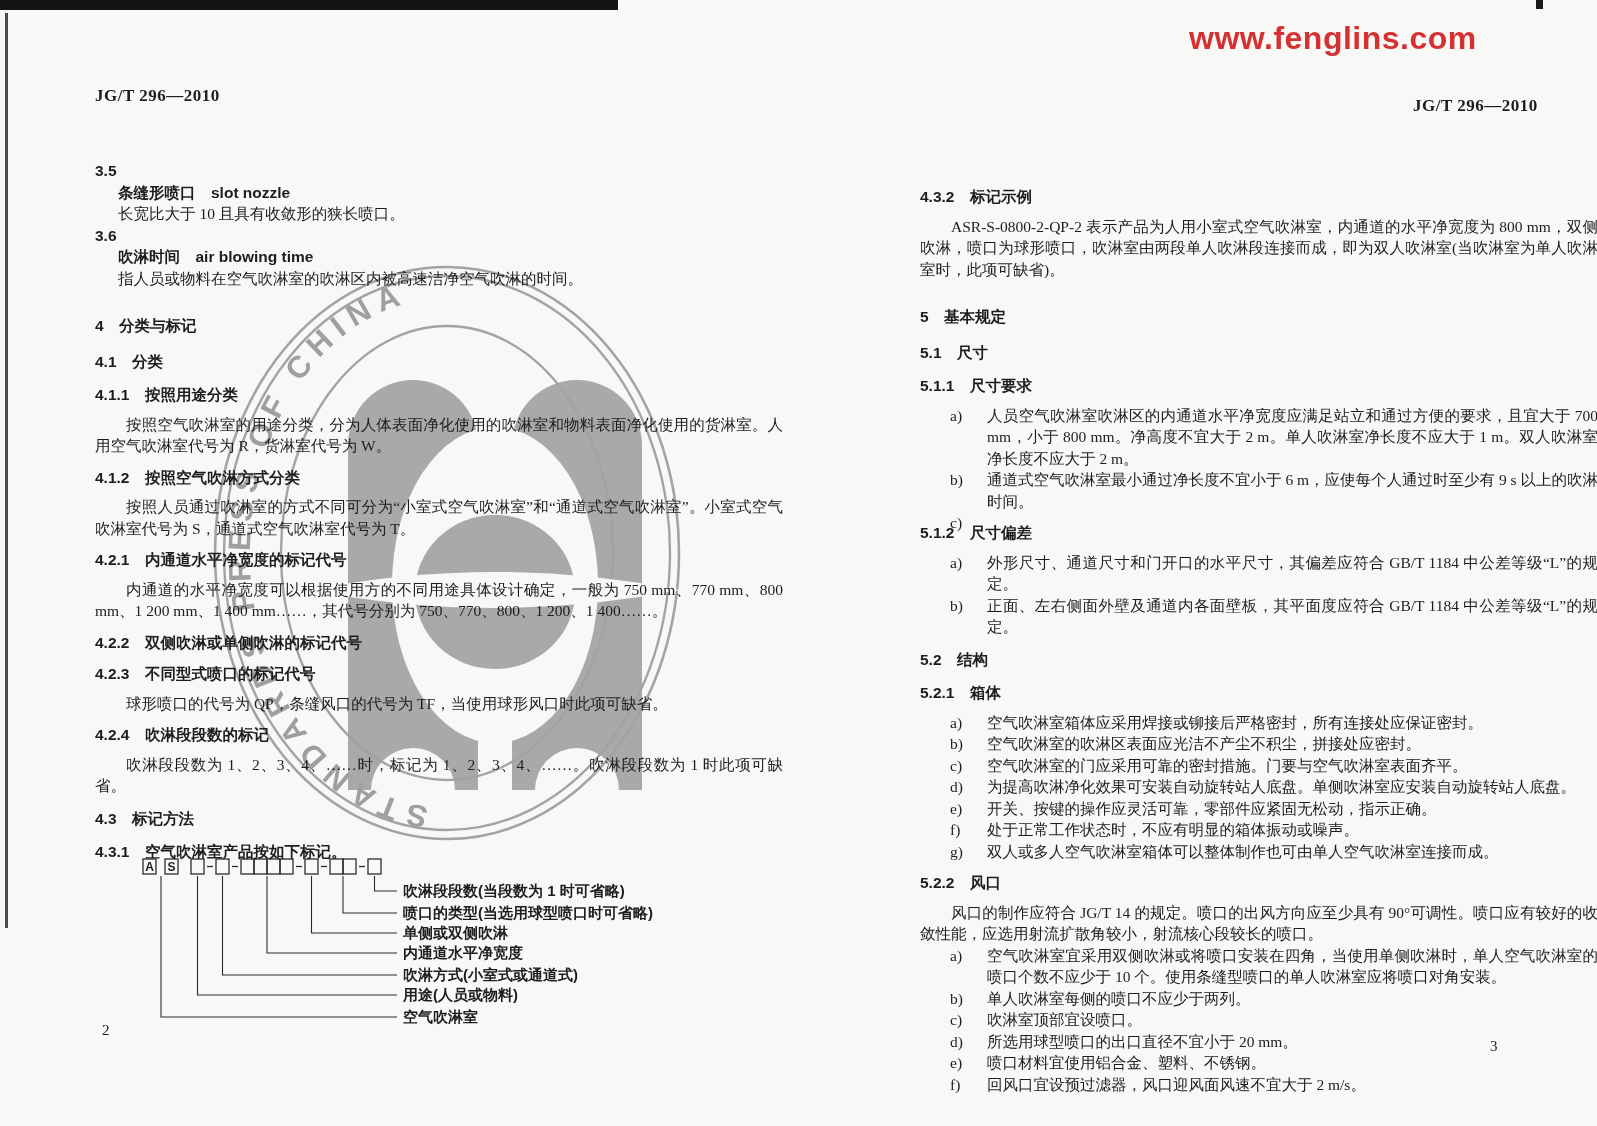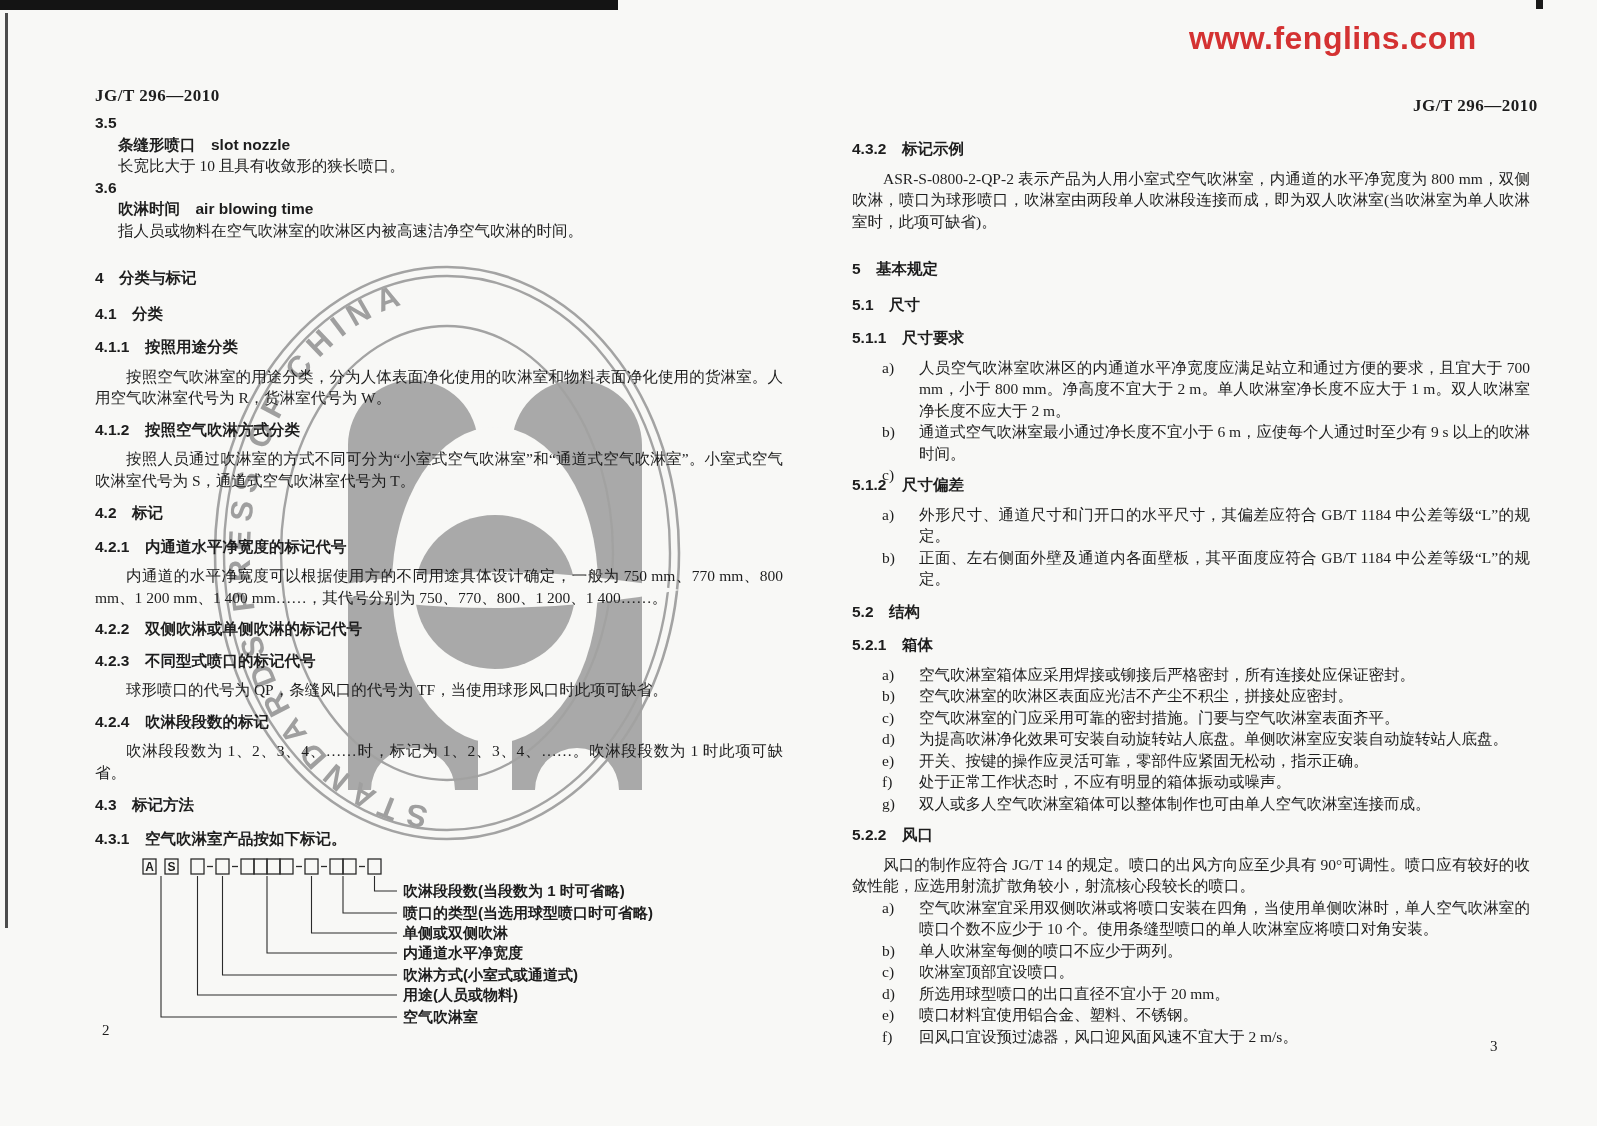--- a/index.html
+++ b/index.html
@@ -17,23 +17,23 @@
   .running-head{position:absolute;font-size:17px;font-weight:bold;letter-spacing:.5px;z-index:3;}
   #head-left{left:95px;top:86px;}
   #head-right{left:1413px;top:96px;}
   .page-num{position:absolute;font-size:15px;z-index:3;}
   #pgnum-left{left:102px;top:1022px;}
   #pgnum-right{left:1490px;top:1038px;}
   .site-overlay{position:absolute;left:1189px;top:20px;z-index:4;
     font-family:"Liberation Sans","DejaVu Sans",sans-serif;
     font-weight:bold;font-size:32px;color:#d43232;letter-spacing:.5px;}
   
-  .page-col{position:absolute;z-index:2;}
+  .page-col{position:absolute;z-index:2;margin-top:48px;}
   #left-col{left:95px;top:112px;width:688px;}
-  #right-col{left:852px;top:128px;width:678px;}
+  #right-col{left:920px;top:128px;width:678px;}
   .blk{font-size:15.5px;line-height:21.5px;}
   .clause{font-weight:bold;font-family:"Liberation Sans","DejaVu Sans",sans-serif;}
   .term{font-weight:bold;font-family:"Liberation Sans","DejaVu Sans",sans-serif;margin-left:23px;}
   .def{margin-left:23px;}
   .h1{font-weight:bold;font-family:"Liberation Sans","DejaVu Sans",sans-serif;margin:26px 0 14px;}
   .h2{font-weight:bold;font-family:"Liberation Sans","DejaVu Sans",sans-serif;margin:11px 0 12px;}
   .h3{font-weight:bold;font-family:"Liberation Sans","DejaVu Sans",sans-serif;margin:10px 0 8px;}
   .para{text-align:justify;text-indent:31px;}
   .li{position:relative;padding-left:67px;text-align:justify;}
   .li-label{position:absolute;left:30px;top:0;}
@@ -82,21 +82,20 @@
     <div class="blk def">长宽比大于 10 且具有收敛形的狭长喷口。</div>
     <div class="blk clause">3.6</div>
     <div class="blk term">吹淋时间　air blowing time</div>
     <div class="blk def">指人员或物料在空气吹淋室的吹淋区内被高速洁净空气吹淋的时间。</div>
     <div class="blk h1">4　分类与标记</div>
     <div class="blk h2">4.1　分类</div>
     <div class="blk h3">4.1.1　按照用途分类</div>
     <div class="blk para">按照空气吹淋室的用途分类，分为人体表面净化使用的吹淋室和物料表面净化使用的货淋室。人用空气吹淋室代号为 R，货淋室代号为 W。</div>
     <div class="blk h3">4.1.2　按照空气吹淋方式分类</div>
     <div class="blk para">按照人员通过吹淋室的方式不同可分为“小室式空气吹淋室”和“通道式空气吹淋室”。小室式空气吹淋室代号为 S，通道式空气吹淋室代号为 T。</div>
-    <div class="blk h2">4.2　标记</div>
     <div class="blk h3">4.2.1　内通道水平净宽度的标记代号</div>
     <div class="blk para">内通道的水平净宽度可以根据使用方的不同用途具体设计确定，一般为 750 mm、770 mm、800 mm、1 200 mm、1 400 mm……，其代号分别为 750、770、800、1 200、1 400……。</div>
     <div class="blk h3">4.2.2　双侧吹淋或单侧吹淋的标记代号</div>
     <div class="blk h3">4.2.3　不同型式喷口的标记代号</div>
     <div class="blk para">球形喷口的代号为 QP，条缝风口的代号为 TF，当使用球形风口时此项可缺省。</div>
     <div class="blk h3">4.2.4　吹淋段段数的标记</div>
     <div class="blk para">吹淋段段数为 1、2、3、4、……时，标记为 1、2、3、4、……。吹淋段段数为 1 时此项可缺省。</div>
     <div class="blk h2">4.3　标记方法</div>
     <div class="blk h3">4.3.1　空气吹淋室产品按如下标记。</div>
   </div>

